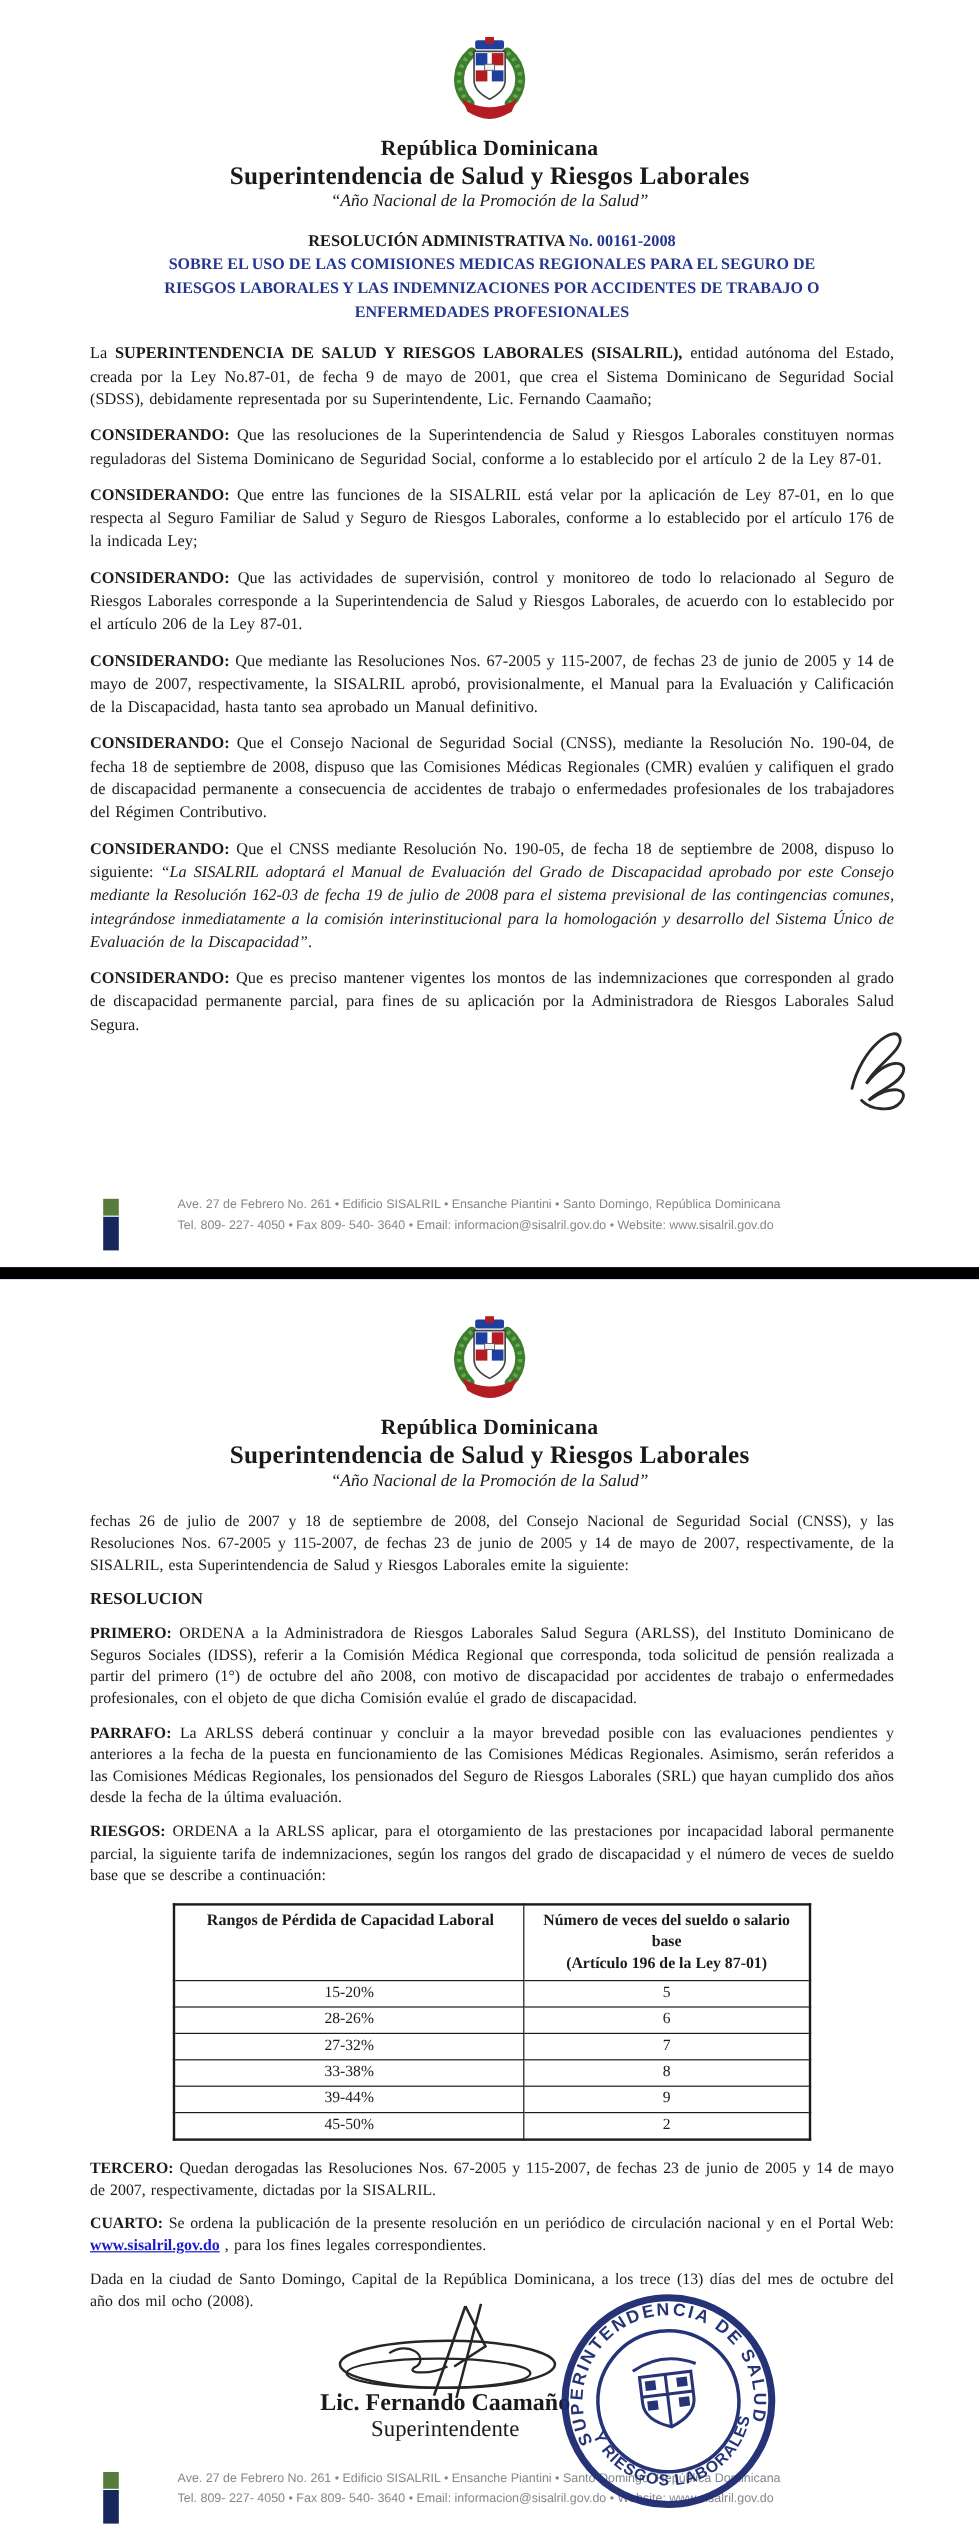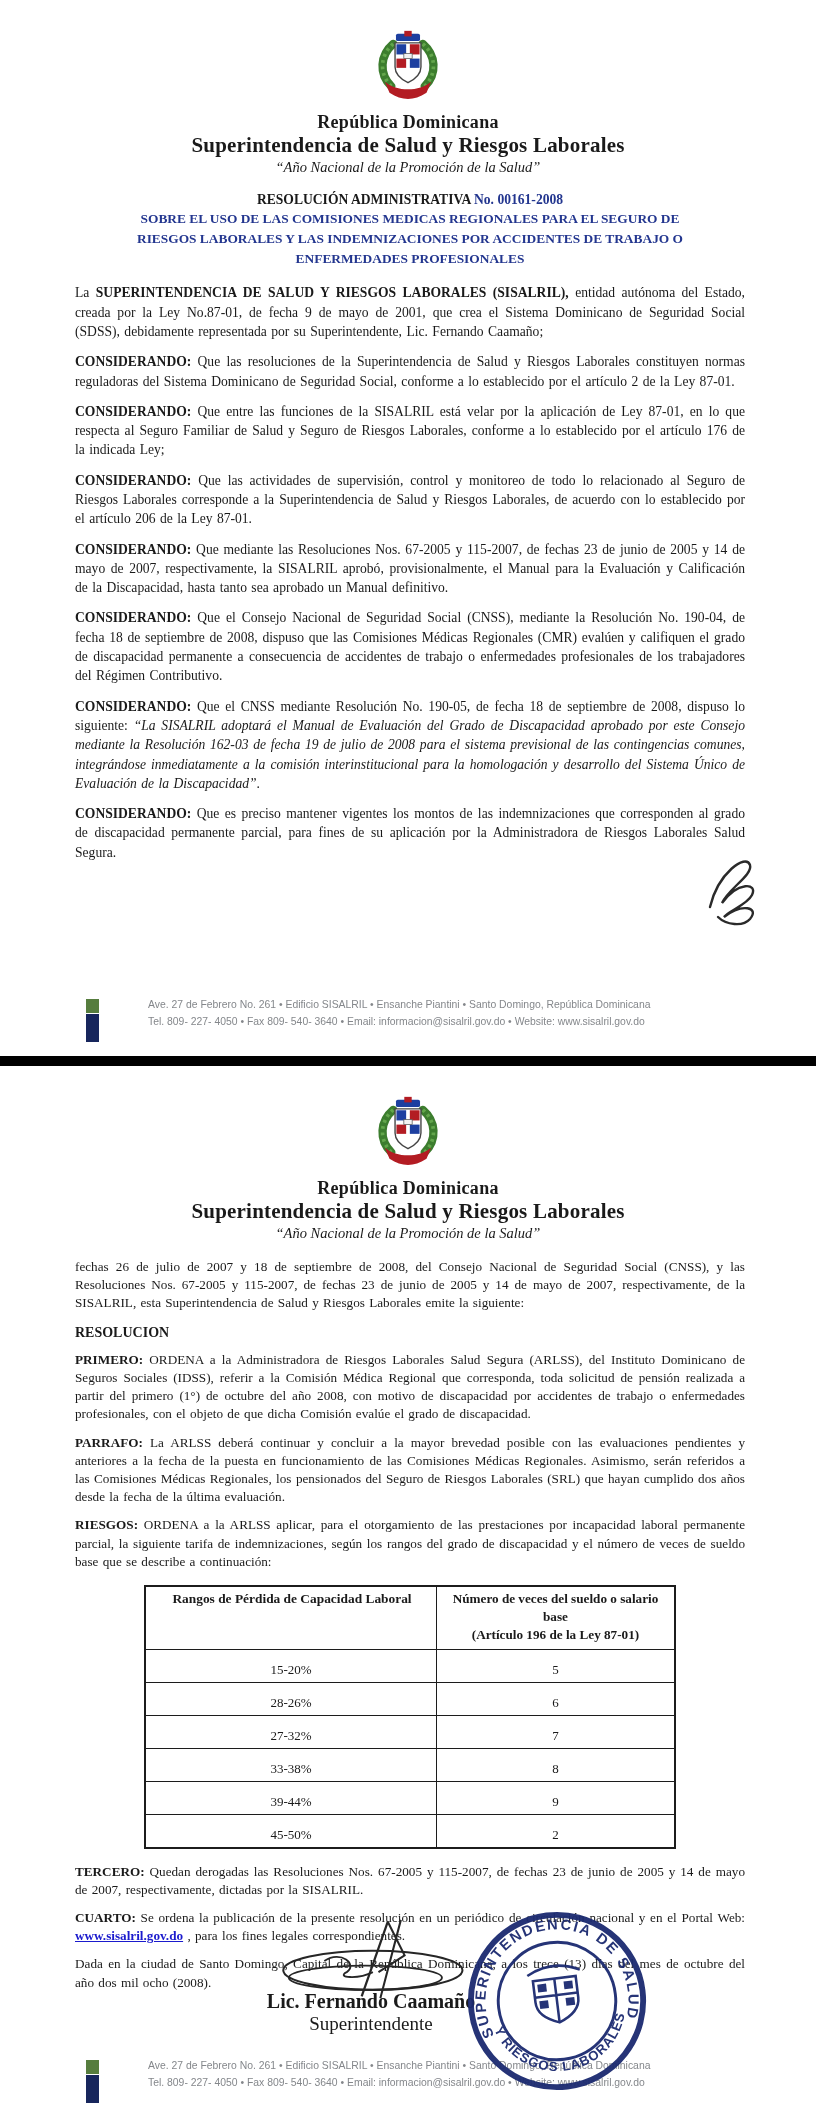--- a/index.html
+++ b/index.html
@@ -50,21 +50,21 @@
 
   
   .resolucion-heading { text-align:left; font-weight:bold; font-size:14px; margin-top:12px; }
   .para2 { font-size:13.2px; line-height:1.38; text-align:justify; margin:10px 0 0; word-spacing:1px; }
 
   table.indemn { border-collapse:collapse; margin:14px auto 0; width:532px;
                  border:2px solid #1c1c1c; font-size:13px; }
   table.indemn th, table.indemn td { border:1px solid #1c1c1c; }
   th.c1 { width:268px; text-align:center; padding:3px 10px 5px 12px; font-size:13.4px; line-height:1.35; vertical-align:top; }
   th.c2 { text-align:center; padding:3px 8px 5px; font-size:13.2px; line-height:1.35; vertical-align:top; }
-  td.range, td.times { text-align:center; padding:11px 4px 2px; height:19px; }
+  td.range, td.times { text-align:center; padding:0 4px 2px; height:19px; }
 
   
   .sig { position:absolute; left:252px; top:852px; width:238px; text-align:center; z-index:3; }
   .sig-scribble { width:210px; height:84px; margin-bottom:-16px; }
   .sig-name { font-weight:bold; font-size:20px; }
   .sig-title { font-size:19px; }
 
   .stamp { position:absolute; left:464px; top:842px; width:186px; height:186px;
            z-index:4; transform:rotate(-7deg); opacity:.95; }
 </style>

